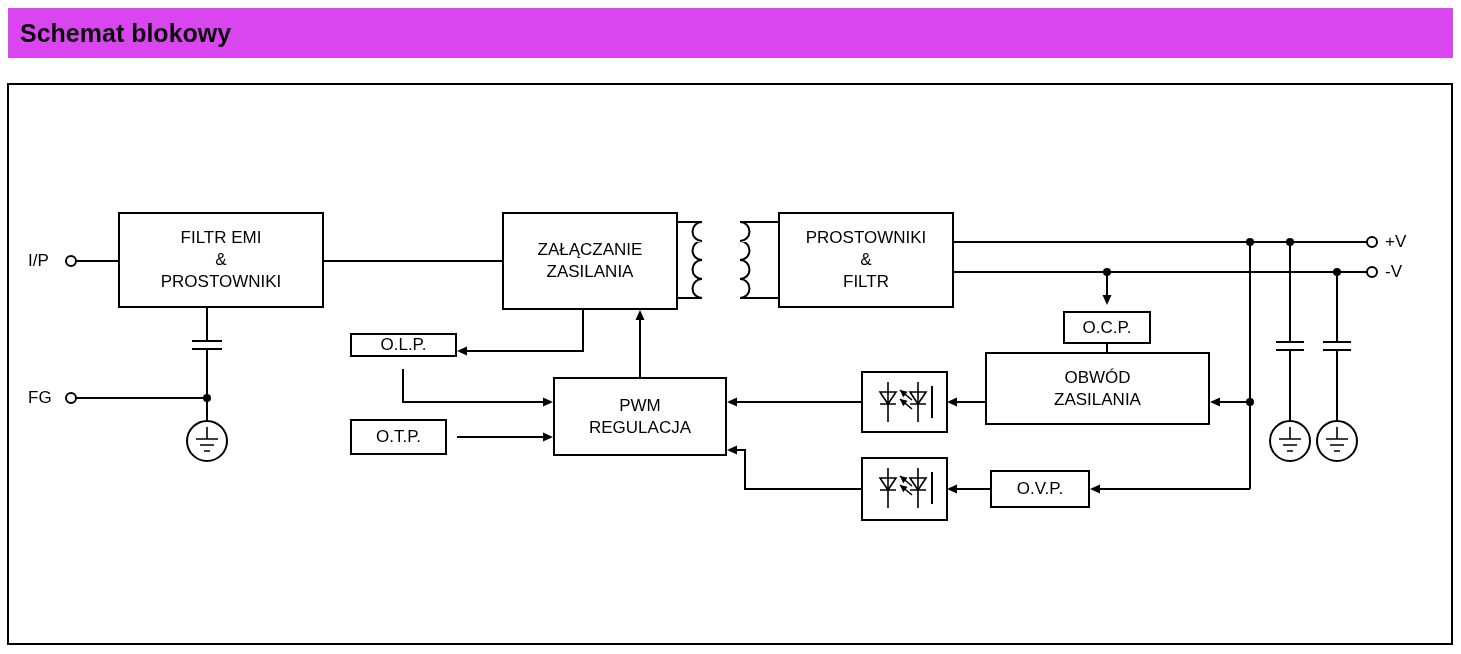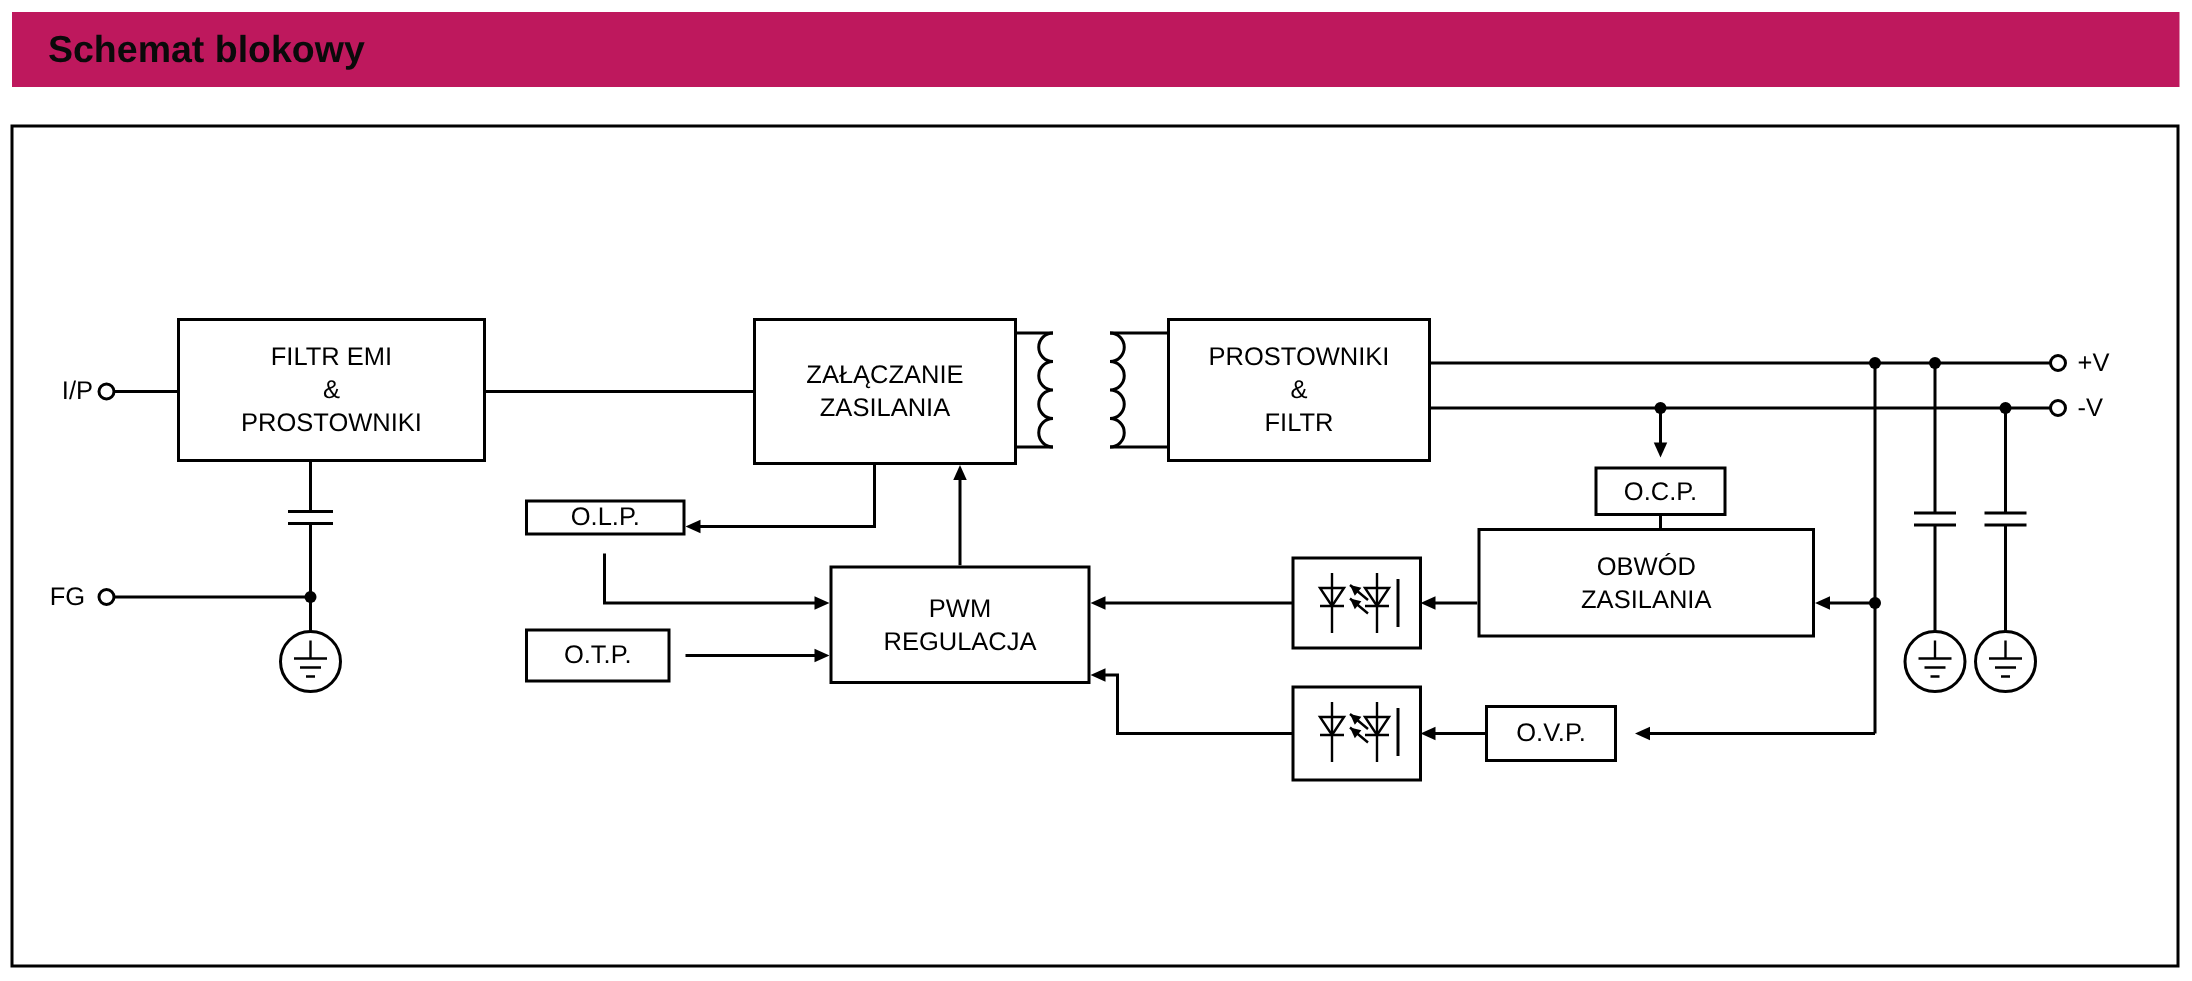--- a/index.html
+++ b/index.html
@@ -6,22 +6,22 @@
   html,body { width:1461px; height:654px; }
   body {
     position:relative;
     background:#ffffff;
     font-family:"Liberation Sans", sans-serif;
     overflow:hidden;
     color:#000;
   }
   .header-band {
     position:absolute; left:8px; top:8px; width:1445px; height:50px;
-    background:#be185d;
-    display:flex; align-items:center; padding-left:24px;
+    background:#d946ef;
+    display:flex; align-items:center; padding-left:12px;
   }
   .page-title { font-size:25px; font-weight:bold; color:#0a0a0a; }
   .frame {
     position:absolute; left:7px; top:83px; width:1446px; height:562px;
     border:2px solid #000; background:#fff; z-index:0;
   }
   svg.canvas { position:absolute; left:0; top:0; z-index:1; }
   .w    { stroke:#000; stroke-width:2; fill:none; }
   .thin { stroke:#000; stroke-width:1.6; fill:none; }
   .ah   { fill:#000; stroke:none; }
@@ -194,20 +194,20 @@
 
 <div class="block" style="left:350px;top:419px;width:97px;height:36px">
   <span>O.T.P.</span>
 </div>
 
 <div class="block" style="left:553px;top:377px;width:174px;height:79px">
   <span>PWM</span>
   <span>REGULACJA</span>
 </div>
 
-<div class="block" style="left:990px;top:470px;width:88px;height:38px">
+<div class="block" style="left:990px;top:470px;width:100px;height:38px">
   <span>O.V.P.</span>
 </div>
 
-<div class="term-label" style="left:28px;top:250px;width:34px;text-align:right">I/P</div>
-<div class="term-label" style="left:28px;top:387px;width:34px;text-align:center">FG</div>
+<div class="term-label" style="left:28px;top:250px;width:34px;text-align:left">I/P</div>
+<div class="term-label" style="left:28px;top:387px;width:34px;text-align:left">FG</div>
 <div class="term-label" style="left:1385px;top:231px;width:40px;text-align:left">+V</div>
 <div class="term-label" style="left:1385px;top:261px;width:40px;text-align:left">-V</div>
 
 </body></html>

